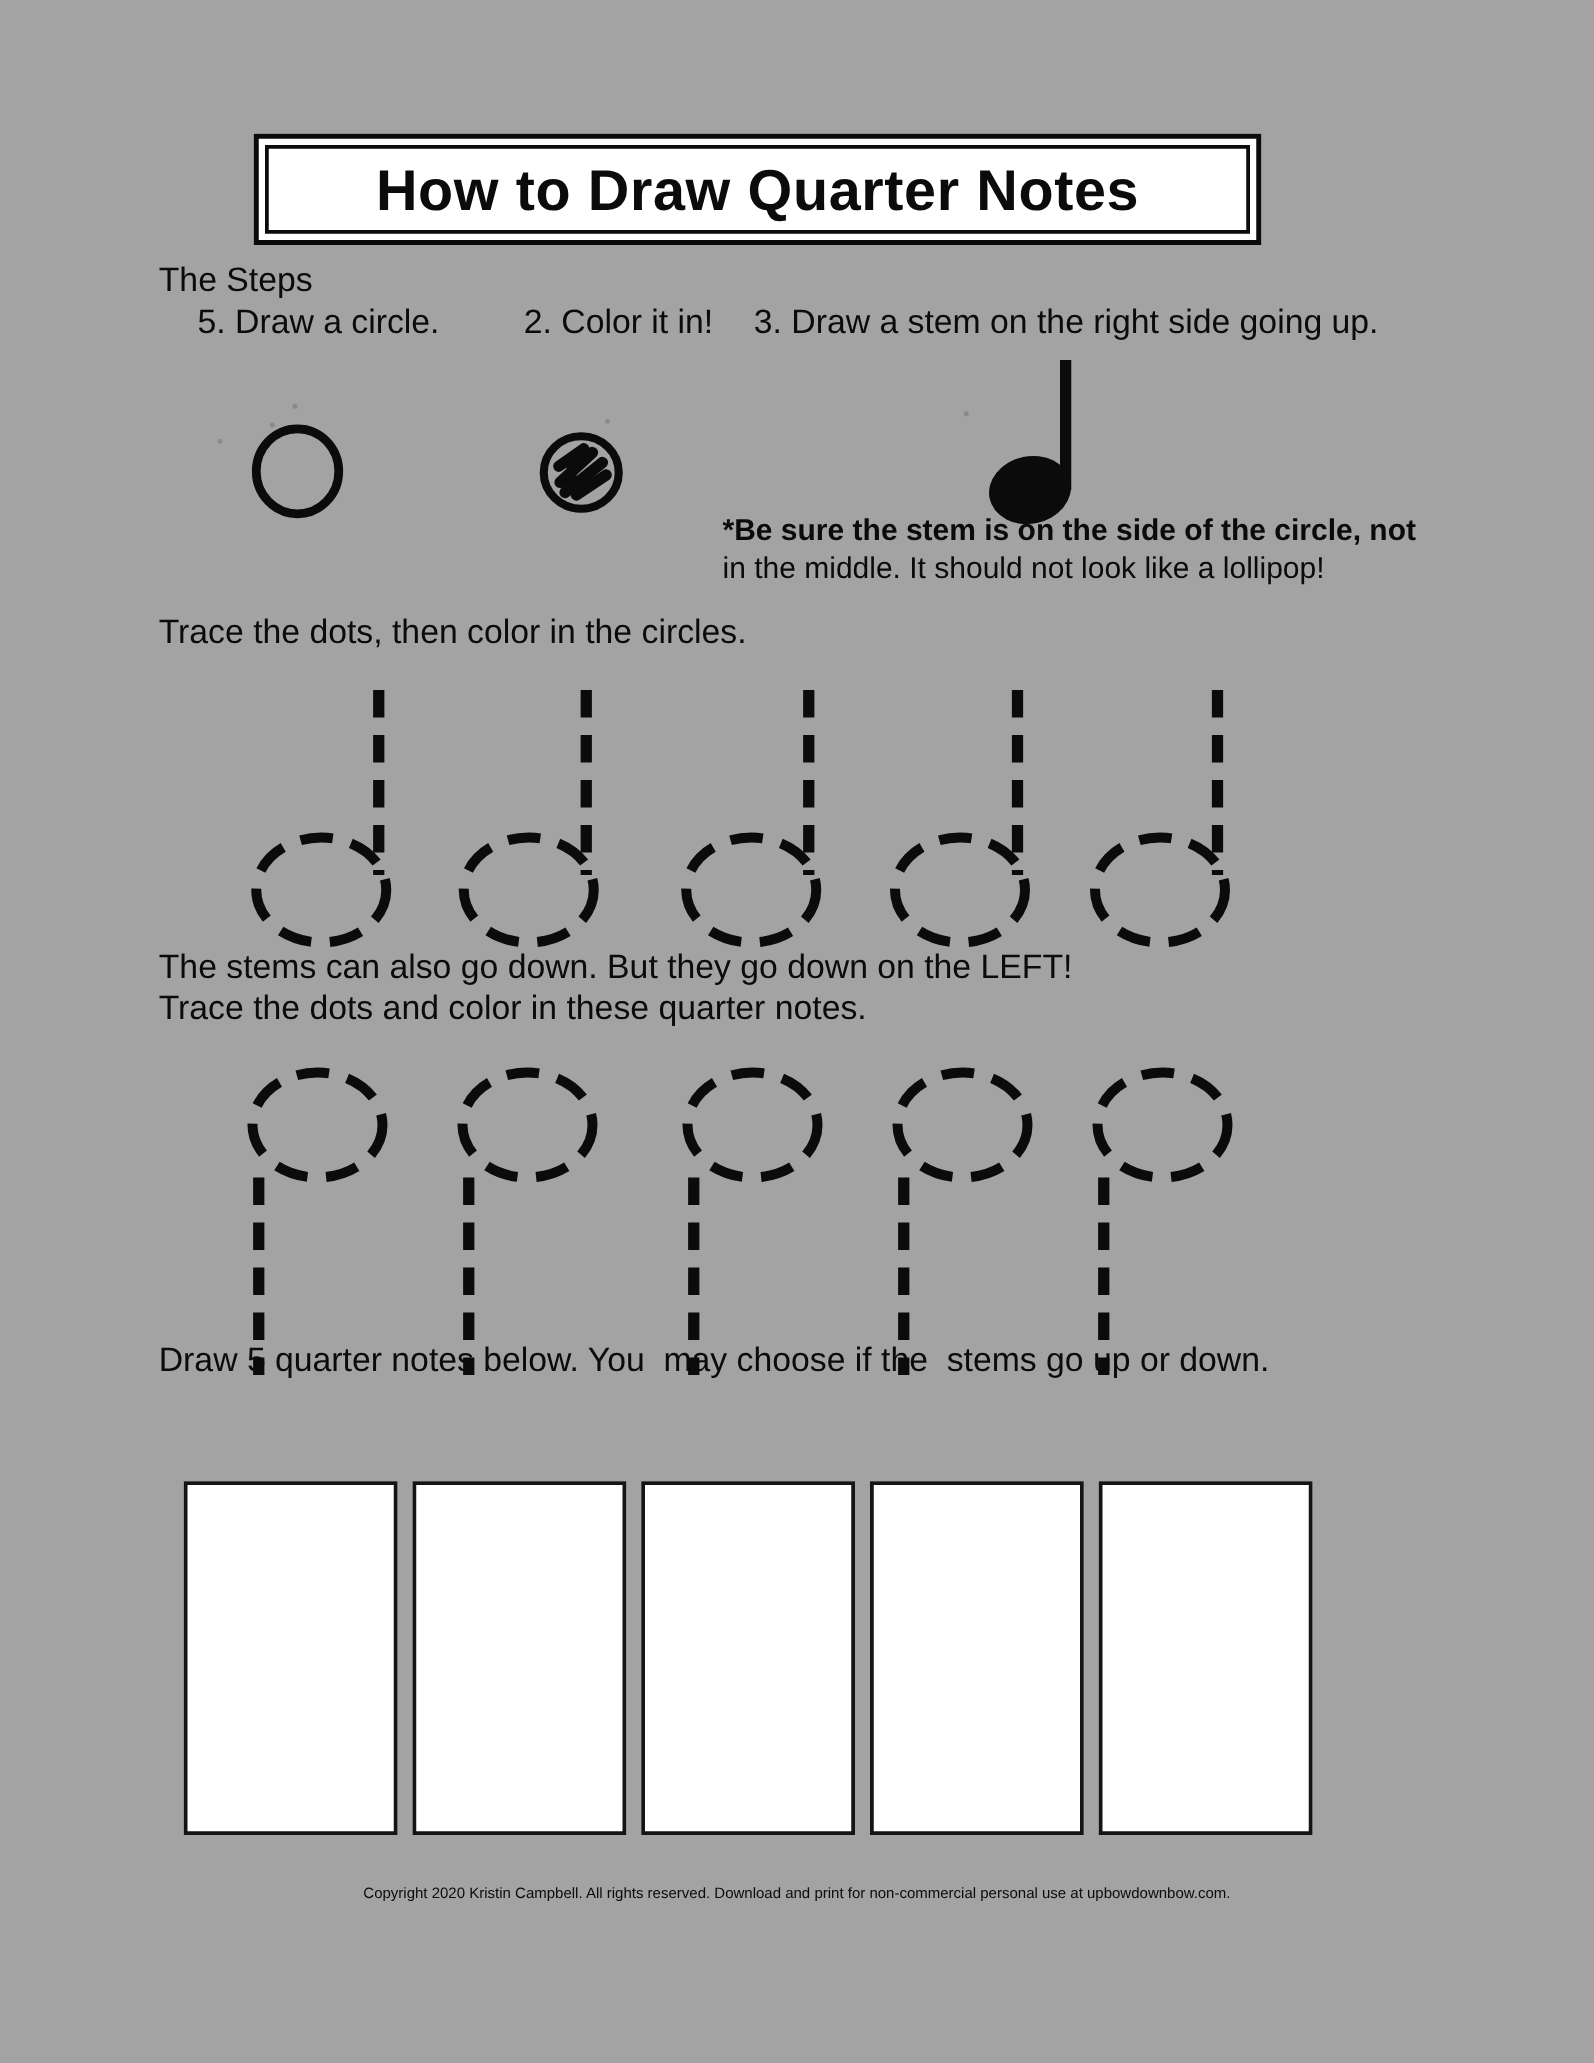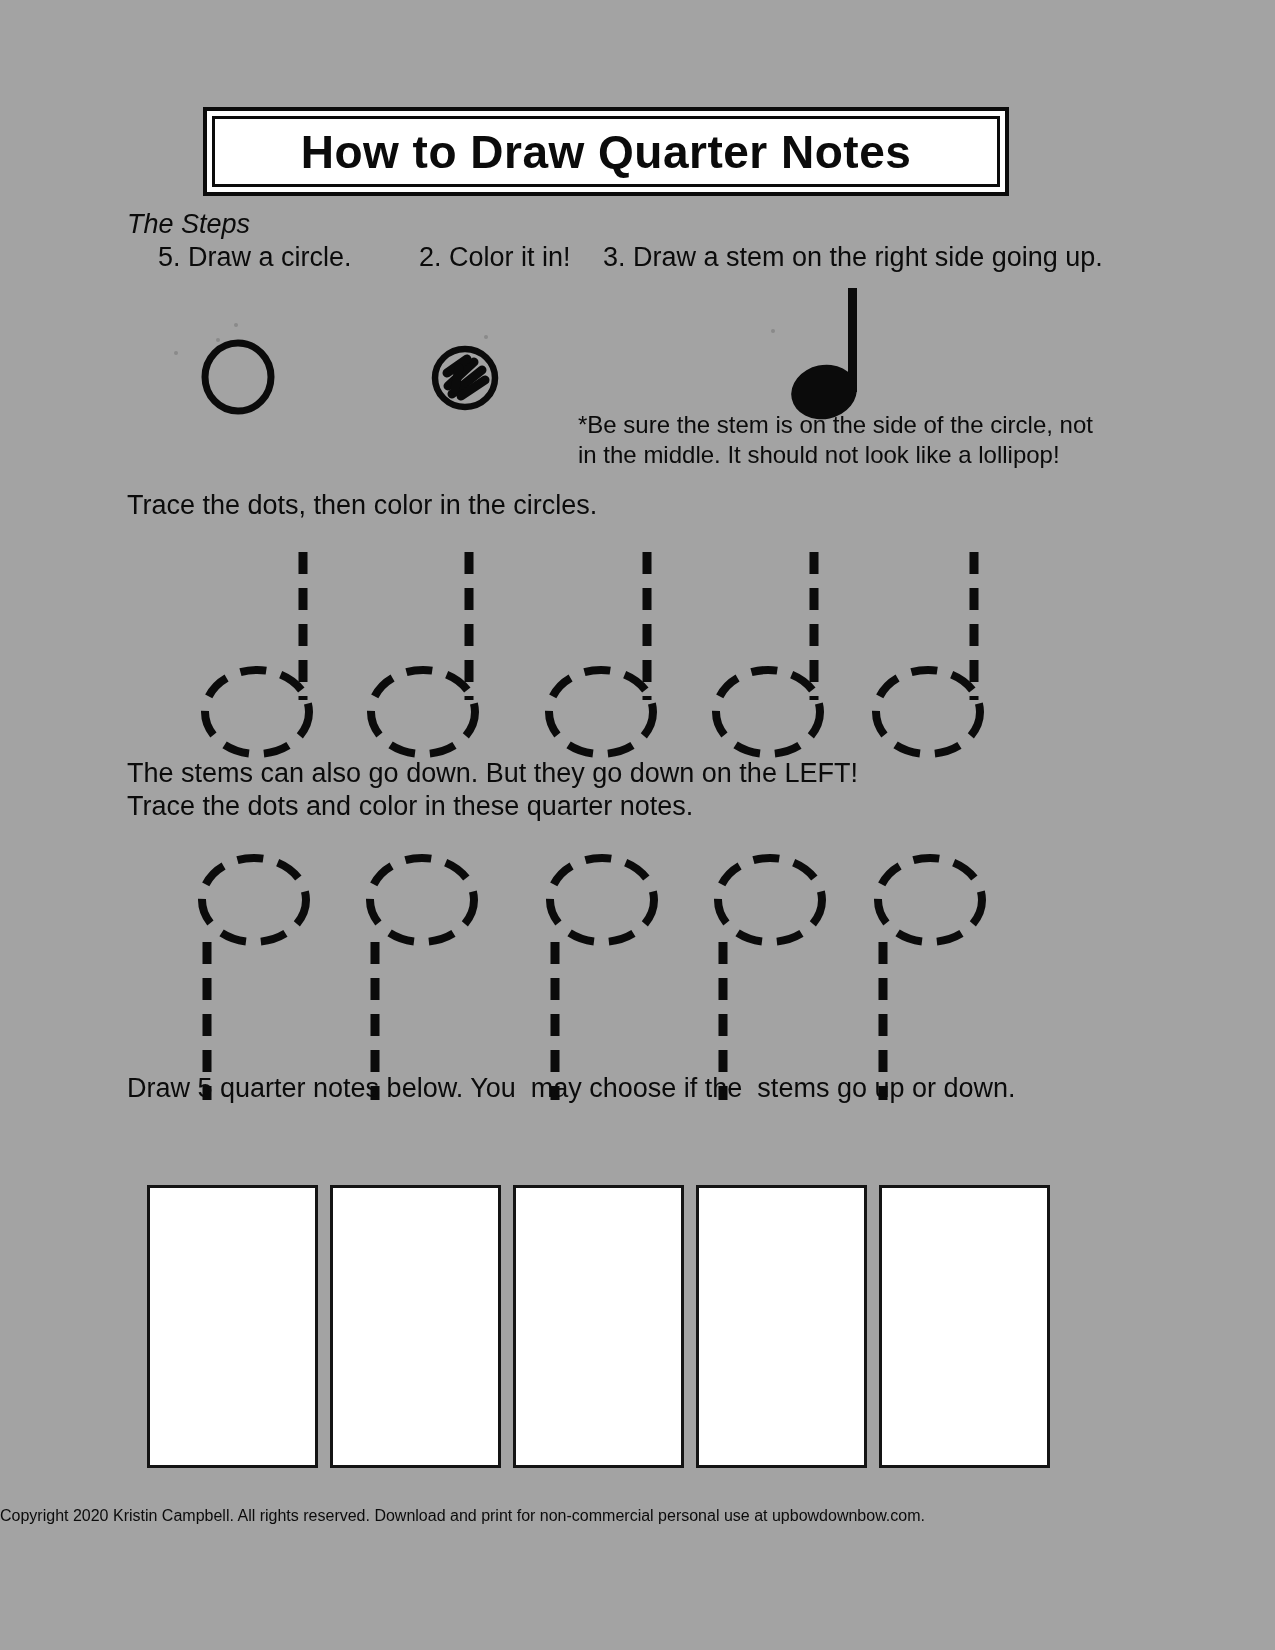--- a/index.html
+++ b/index.html
@@ -24,35 +24,35 @@
   .solid-ink{fill:#0b0b0b;stroke:none;}
   .outline-ink{fill:none;stroke:#0b0b0b;stroke-width:7;}
   .scribble{fill:none;stroke:#0b0b0b;stroke-width:9;stroke-linecap:round;}
   .speck{fill:#8a8a8a;}
   .draw-box{
     position:absolute;top:1185px;width:171px;height:283px;
     box-sizing:border-box;border:3px solid #141414;background:#fff;
   }
   .footer{
     position:absolute;left:0;top:1507px;width:100%;
-    font-size:16px;white-space:pre;
+    text-align:center;font-size:12px;white-space:pre;
   }
 </style>
 </head>
 <body>
 
 <div class="page">
 
   <div class="title-outer">
     <div class="title-inner">
       <span class="title-text">How to Draw Quarter Notes</span>
     </div>
   </div>
 
-  <div class="line" style="left:127px;top:208px;font-style:italic;">The Steps</div>
+  <div class="line" style="left:127px;top:208px;">The Steps</div>
   <div class="line" style="left:158px;top:241px;">5. Draw a circle.</div>
   <div class="line" style="left:419px;top:241px;">2. Color it in!</div>
   <div class="line" style="left:603px;top:241px;">3. Draw a stem on the right side going up.</div>
 
   <svg id="notes-svg" class="gfx" width="1275" height="1650" viewBox="0 0 1275 1650">
 
     <g>
       <circle class="speck" cx="236" cy="325" r="2"></circle>
       <circle class="speck" cx="218" cy="340" r="2"></circle>
       <circle class="speck" cx="244" cy="342" r="2"></circle>
@@ -96,21 +96,21 @@
         <line x1="375" y1="942" x2="375" y2="1100" class="dash-stem"></line>
         <ellipse cx="602" cy="900" rx="52" ry="42" class="dash-head"></ellipse>
         <line x1="555" y1="942" x2="555" y2="1100" class="dash-stem"></line>
         <ellipse cx="770" cy="900" rx="52" ry="42" class="dash-head"></ellipse>
         <line x1="723" y1="942" x2="723" y2="1100" class="dash-stem"></line>
         <ellipse cx="930" cy="900" rx="52" ry="42" class="dash-head"></ellipse>
         <line x1="883" y1="942" x2="883" y2="1100" class="dash-stem"></line>
       </g>
   </svg>
 
-  <div class="line small-note" style="left:578px;top:411px;">*Be sure the stem is on the side of the circle, not</div>
+  <div class="line small-note" style="left:578px;top:411px;font-weight:bold;">*Be sure the stem is on the side of the circle, not</div>
   <div class="line small-note" style="left:578px;top:441px;">in the middle. It should not look like a lollipop!</div>
 
   <div class="line" style="left:127px;top:489px;">Trace the dots, then color in the circles.</div>
 
   <div class="line" style="left:127px;top:790px;">Trace the dots and color in these quarter notes.</div>
   <div class="line" style="left:127px;top:757px;">The stems can also go down. But they go down on the LEFT!</div>
 
   <div class="line" style="left:127px;top:1072px;">Draw 5 quarter notes below. You  may choose if the  stems go up or down.</div>
   <div id="boxes">
       <div class="draw-box" style="left: 147px;"></div>

